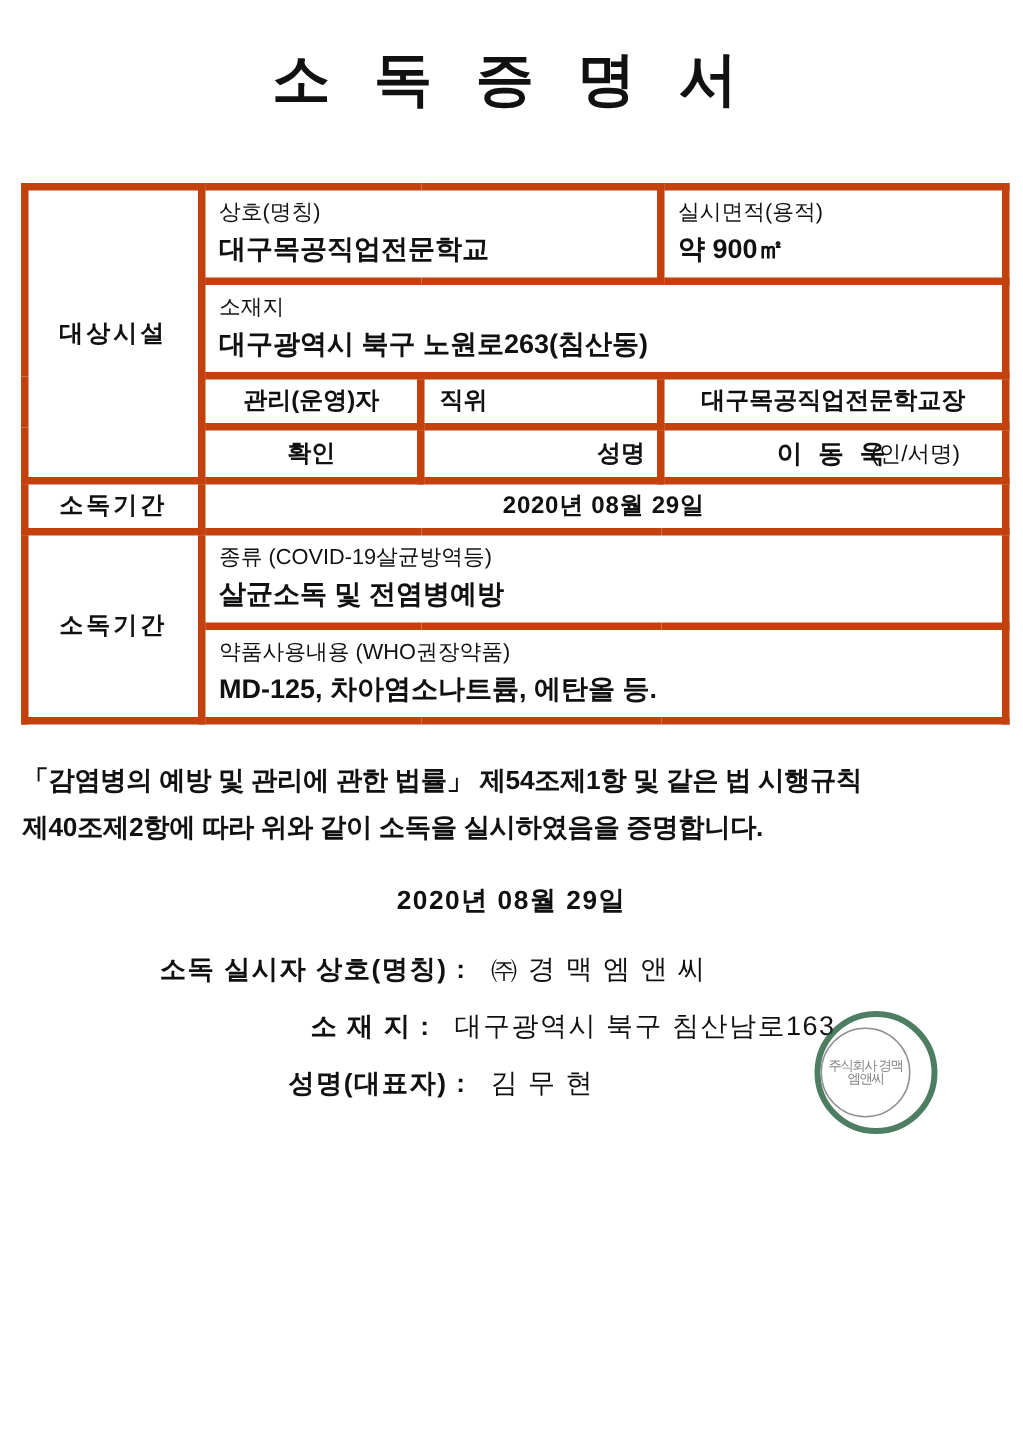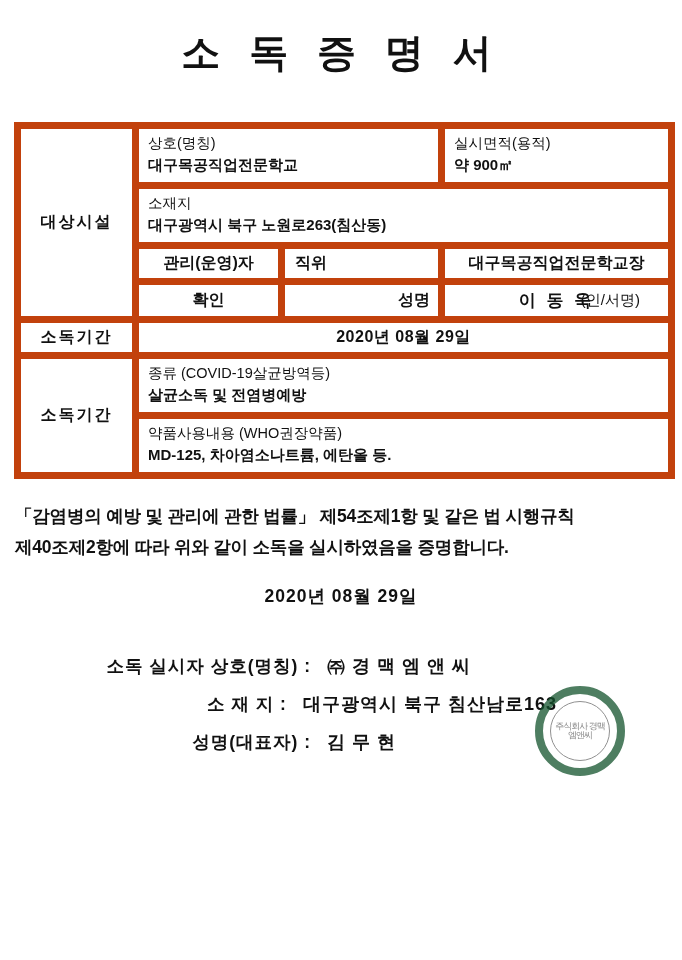--- a/index.html
+++ b/index.html
@@ -39,21 +39,21 @@
     margin-bottom: 42px;
   }
 
   table.main {
     width: 654px;
     border-collapse: collapse;
     table-layout: fixed;
     margin: 0 auto;
   }
   table.main td {
-    border: 7px solid #c2410c;
+    border: 5px solid #c2410c;
     padding: 4px 8px;
     vertical-align: middle;
     font-size: 16px;
   }
   
   table.main {
     border: 2px solid #000;
   }
   .lbl-cell {
     text-align: center;
@@ -63,21 +63,21 @@
   }
   .cell-stack {
     padding: 0 !important;
   }
   .cell-stack .row-top {
     padding: 5px 9px 2px 9px;
     font-size: 14.5px;
   }
   .cell-stack .row-bot {
     padding: 1px 18px 7px 9px;
-    font-size: 15px;
+    font-size: 18px;
     font-weight: bold;
   }
   .inline-label {
     text-align: center;
     font-size: 15.5px;
     font-weight: bold;
   }
   .center-bold {
     text-align: center;
     font-size: 16.5px;
@@ -116,58 +116,58 @@
     letter-spacing: -0.2px;
   }
   .date-center {
     text-align: center;
     font-size: 17.5px;
     font-weight: bold;
     margin-top: 22px;
     letter-spacing: 1px;
   }
   .signblock {
-    margin-top: 46px;
+    margin-top: 22px;
     width: 652px;
     margin-left: auto;
     margin-right: auto;
   }
   .signrow {
     display: flex;
     justify-content: flex-end;
     align-items: baseline;
     margin-bottom: 14px;
     padding-right: 110px;
     position: relative;
   }
   .signrow .sl {
     font-size: 17.5px;
     font-weight: bold;
     letter-spacing: 1px;
   }
   .signrow .sv {
     font-size: 18px;
-    font-weight: bold;
+    font-weight: normal;
     margin-left: 16px;
     letter-spacing: 1px;
     min-width: 230px;
     text-align: left;
   }
   .stamp {
     position: absolute;
     right: 42px;
     bottom: -22px;
     width: 74px;
     height: 74px;
-    border: 8px solid #14532d;
+    border: 4px solid #14532d;
     border-radius: 50%;
     opacity: 0.75;
     display: flex;
     align-items: center;
-    justify-content: center;
+    justify-content: flex-start;
     font-size: 9px;
     line-height: 1.05;
     color: #5a5a5a;
     text-align: center;
     letter-spacing: -1px;
     overflow: hidden;
   }
   .stamp .inner {
     width: 60px;
     height: 60px;

